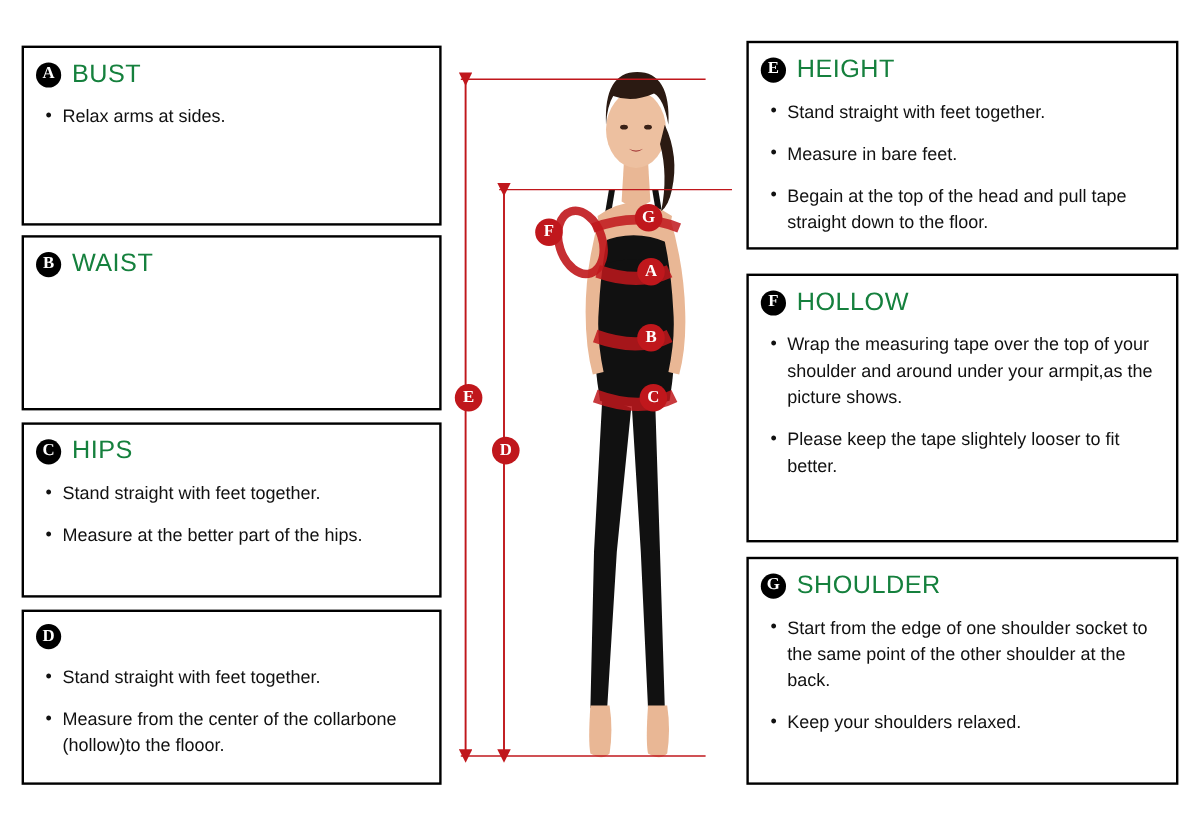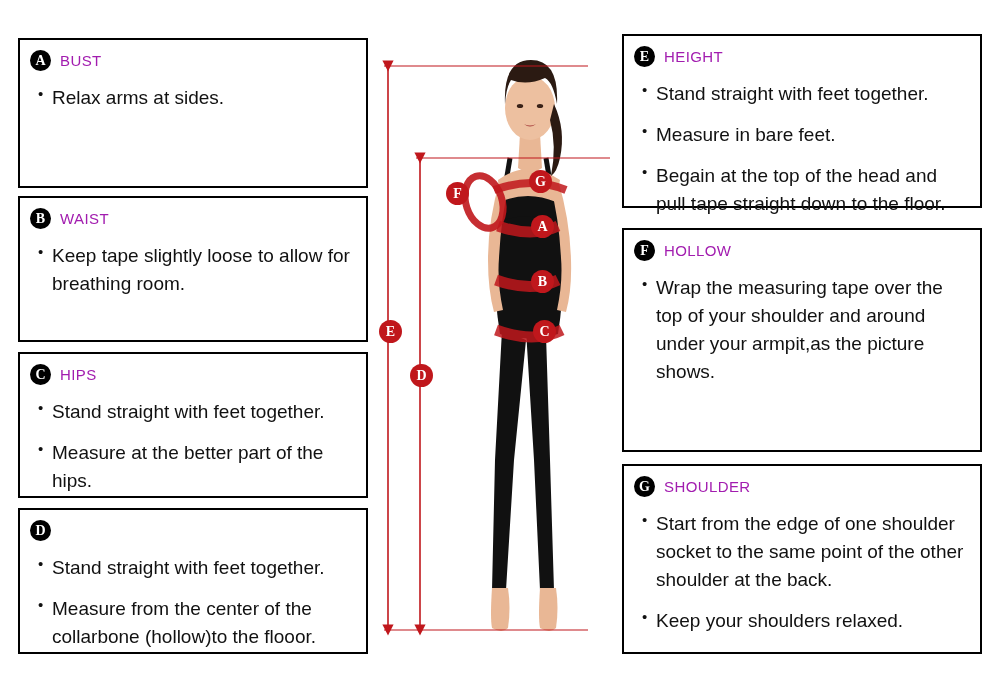--- a/index.html
+++ b/index.html
@@ -39,33 +39,33 @@
     color: #fff;
     font-size: 14px;
     font-weight: bold;
     display: flex;
     align-items: center;
     justify-content: center;
     font-family: "Liberation Serif", serif;
   }
 
   .panel-title {
-    font-size: 15px;
-    color: #a21caf;
+    font-size: 21px;
+    color: #15803d;
     letter-spacing: .4px;
   }
 
   .bullets {
     margin: 0;
     padding: 0;
     list-style: none;
   }
   .bullets li {
     position: relative;
-    font-size: 19px;
+    font-size: 15px;
     line-height: 1.47;
     color: #111;
     padding-left: 22px;
     margin-top: 13px;
   }
   .bullets li::before {
     content: "\2022";
     position: absolute;
     left: 8px;
     top: -1px;
@@ -131,21 +131,20 @@
     <li>Relax arms at sides.</li>
   </ul>
 </div>
 
 <div class="panel" id="panel-waist">
   <div class="panel-head">
     <div class="badge">B</div>
     <div class="panel-title">WAIST</div>
   </div>
   <ul class="bullets">
-    <li>Keep tape slightly loose to allow for breathing room.</li>
   </ul>
 </div>
 
 <div class="panel" id="panel-hips">
   <div class="panel-head">
     <div class="badge">C</div>
     <div class="panel-title">HIPS</div>
   </div>
   <ul class="bullets">
     <li>Stand straight with feet together.</li>
@@ -175,20 +174,21 @@
   </ul>
 </div>
 
 <div class="panel" id="panel-amscye">
   <div class="panel-head">
     <div class="badge">F</div>
     <div class="panel-title">HOLLOW</div>
   </div>
   <ul class="bullets">
     <li>Wrap the measuring tape over the top of your shoulder and around under your armpit,as the picture shows.</li>
+    <li>Please keep the tape slightely looser to fit better.</li>
   </ul>
 </div>
 
 <div class="panel" id="panel-shoulder">
   <div class="panel-head">
     <div class="badge">G</div>
     <div class="panel-title">SHOULDER</div>
   </div>
   <ul class="bullets">
     <li>Start from the edge of one shoulder socket to the same point of the other shoulder at the back.</li>

